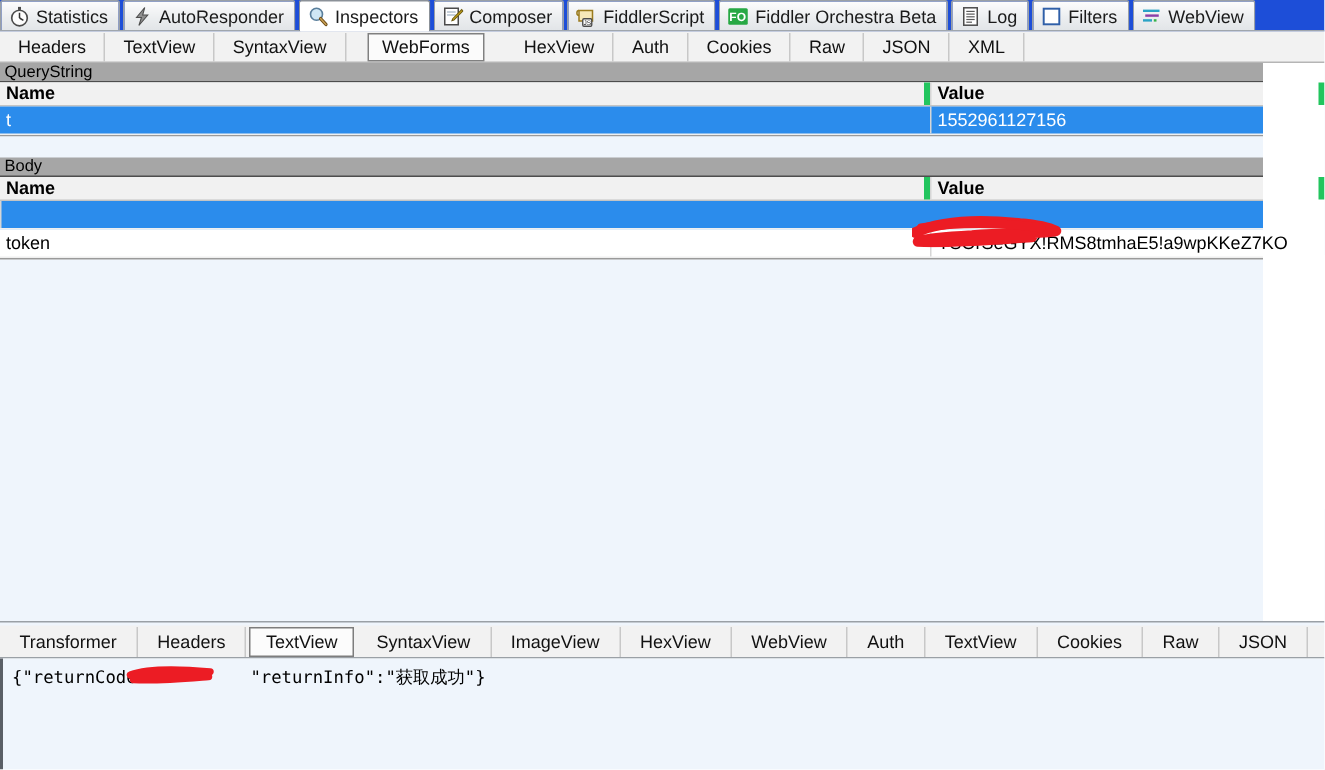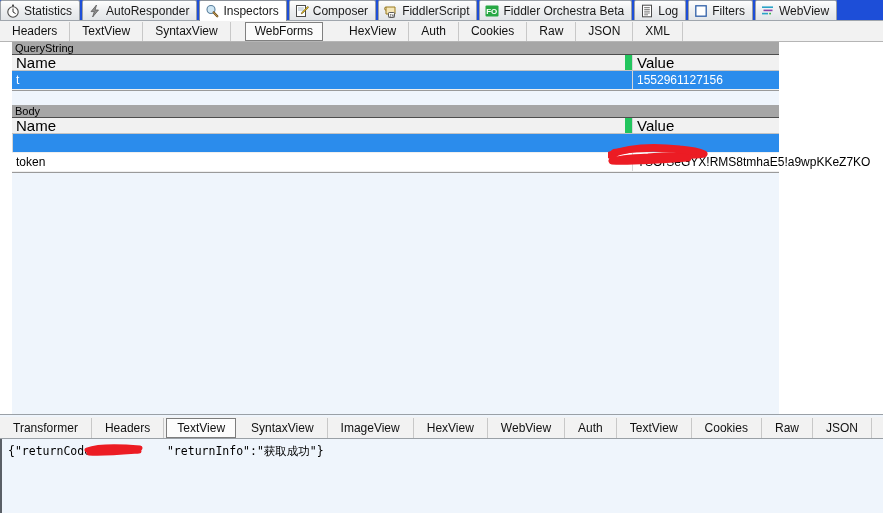--- a/index.html
+++ b/index.html
@@ -85,22 +85,22 @@
     padding: 0 9px;
     height: 19px;
     line-height: 17px;
     margin: 0 14px;
   }
   .sub-tab.filler { flex: 1; border-right: none; }
 
   
   .request-pane {
     position: absolute;
-    left: 12px; top: 42px;
-    width: 767px; height: 372px;
+    left: 0; top: 42px;
+    width: 842px; height: 372px;
     background: #eff5fc;
     box-sizing: border-box;
   }
   .section-header {
     height: 13px;
     line-height: 13px;
     background: #a6a6a6;
     color: #000;
     font-size: 11px;
     padding-left: 3px;
@@ -112,26 +112,27 @@
     border-bottom: 1px solid #9a9a9a;
   }
   .grid-head {
     display: flex;
     height: 16px;
     background: #f1f1f1;
     border-bottom: 1px solid #c4c4c4;
     box-sizing: border-box;
   }
   .grid-head .cell {
-    font-size: 15px;
+    font-size: 12px;
     line-height: 15px;
     padding-left: 4px;
     box-sizing: border-box;
-    border-right: 7px solid #22c55e;
+    border-right: 4px solid #22c55e;
     color: #000;
+    font-weight: bold;
   }
   .grid-row {
     display: flex;
     height: 19px;
     background: #ffffff;
     box-sizing: border-box;
     border-bottom: 1px solid #efefef;
   }
   .grid-row.selected { background: #2b8cec; }
   .grid-row.selected .cell { color: #ffffff; }

